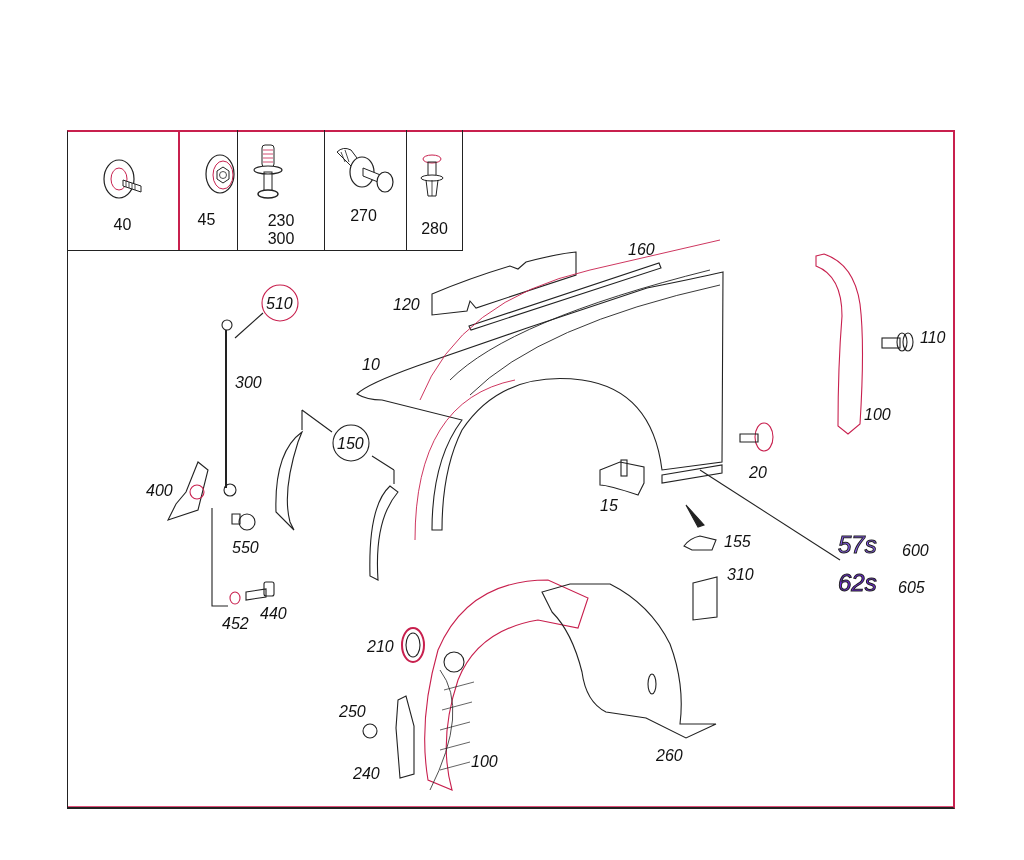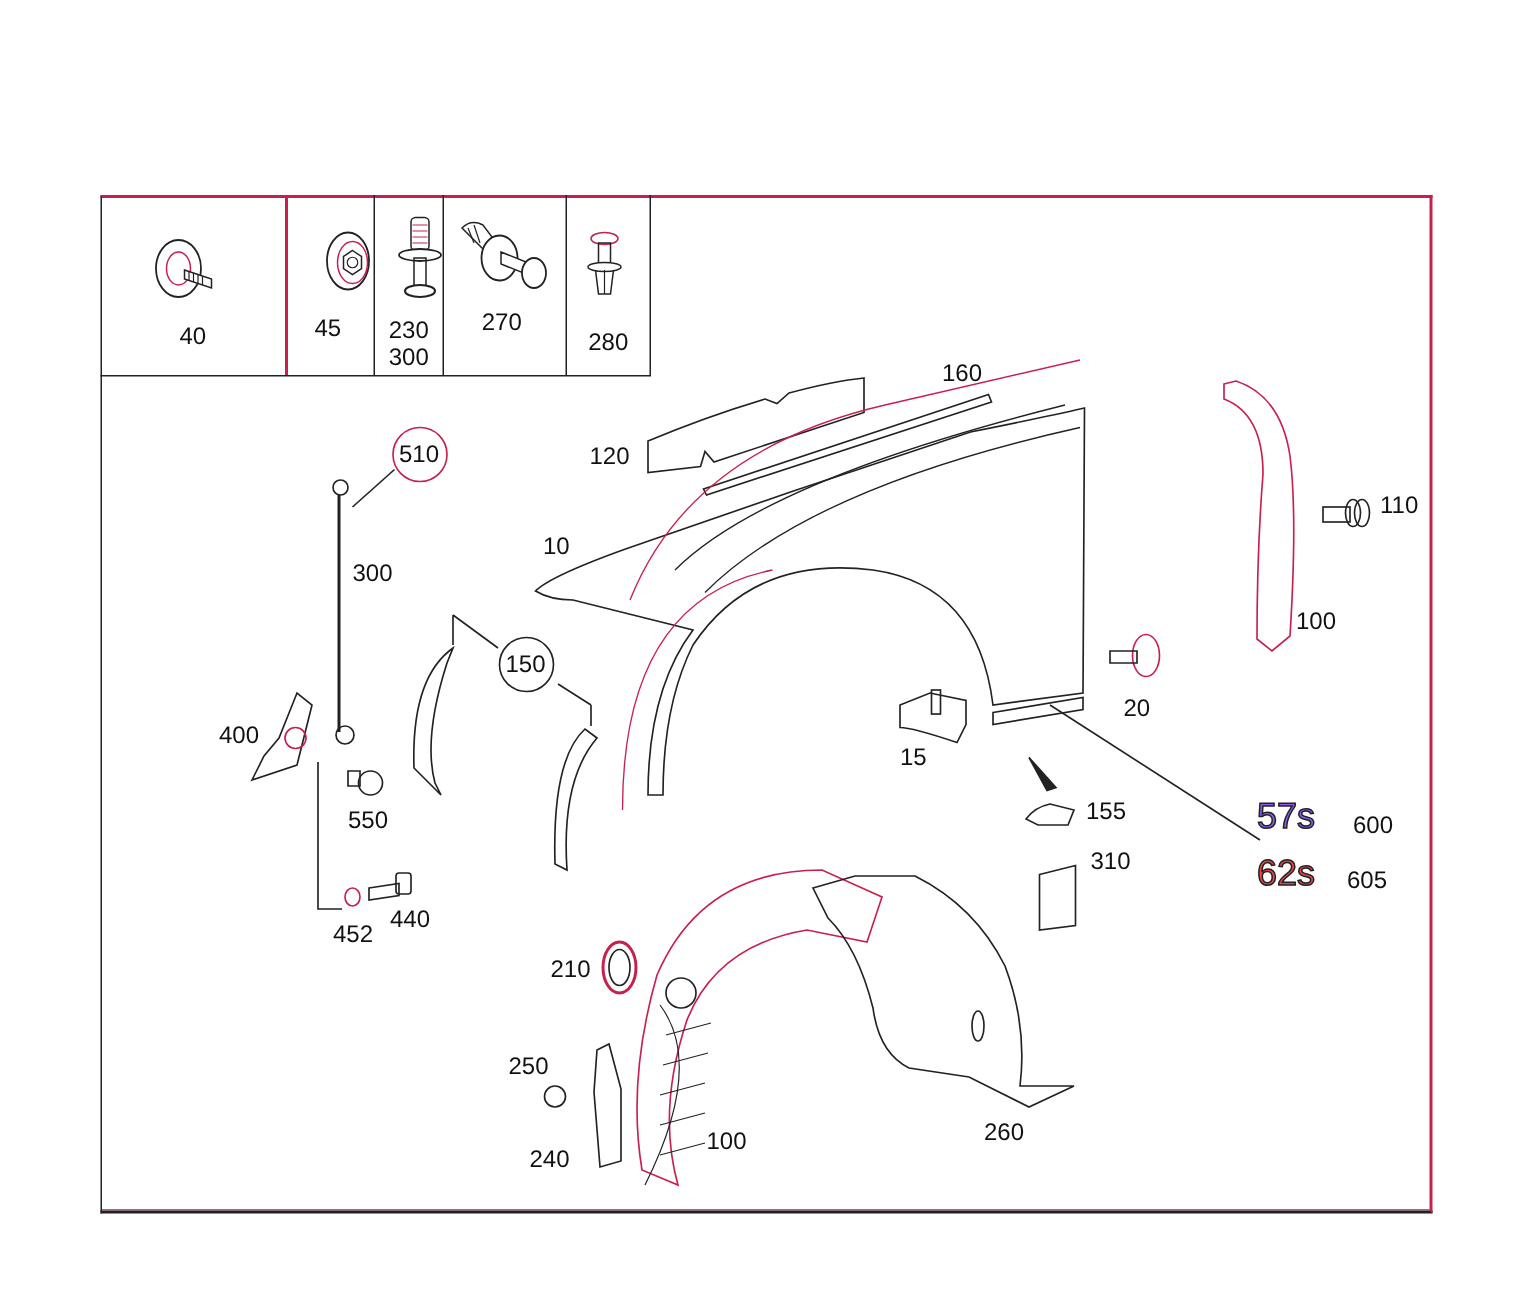--- a/index.html
+++ b/index.html
@@ -2,48 +2,48 @@
 <html><head>
 <meta charset="utf-8">
 <style>
   html,body{margin:0;padding:0;background:#fff;}
   body{width:1024px;height:860px;position:relative;overflow:hidden;font-family:"Liberation Sans",sans-serif;}
   .frame{position:absolute;left:67px;top:130px;width:888px;height:679px;border-top:2px solid #c8204e;border-left:1.5px solid #222;border-right:2px solid #c8204e;border-bottom:2px solid #222;box-shadow:inset 0 -1px 0 #e0507a;box-sizing:border-box;}
   .legend-row{position:absolute;left:67px;top:130px;height:120px;display:flex;border-bottom:1.5px solid #222;}
   .cell{position:relative;height:120px;box-sizing:border-box;border-right:1.5px solid #222;}
   .cell.red{border-right:2px solid #c8204e;}
   .cell .num{position:absolute;left:0;right:0;text-align:center;font-size:16px;color:#111;line-height:19px;}
-  .lbl{position:absolute;font-size:16px;color:#111;line-height:18px;white-space:nowrap;}
+  .lbl{position:absolute;font-size:16px;color:#111;line-height:18px;white-space:nowrap;font-style:italic;}
   svg.diagram{position:absolute;left:0;top:0;}
 </style>
 </head>
 <body>
 
 <div class="frame"></div>
 
 <div class="legend-row">
-  <div class="cell red" style="width:125px">
+  <div class="cell red" style="width:113px">
     <svg width="113" height="120">
       <ellipse cx="52" cy="49" rx="15" ry="19" fill="none" stroke="#222" stroke-width="1.2"></ellipse>
       <ellipse cx="52" cy="49" rx="8" ry="11" fill="none" stroke="#c8204e" stroke-width="1"></ellipse>
       <path d="M56 50 l18 6 l0 6 l-18 -6 z" fill="#fff" stroke="#222" stroke-width="1"></path>
       <path d="M59 51 l0 6 M62 52 l0 6 M65 53 l0 6 M68 54 l0 6" stroke="#222" stroke-width="0.8"></path>
     </svg>
     <div class="num" style="top:85px">40</div>
   </div>
   <div class="cell" style="width:58px">
     <svg width="78" height="120">
       <ellipse cx="40" cy="44" rx="14" ry="19" fill="none" stroke="#222" stroke-width="1.2"></ellipse>
       <ellipse cx="43" cy="45" rx="10" ry="14" fill="none" stroke="#c8204e" stroke-width="1"></ellipse>
       <polygon points="43,37 49,41 49,49 43,53 37,49 37,41" fill="none" stroke="#222" stroke-width="1"></polygon>
       <circle cx="43" cy="45" r="3.5" fill="none" stroke="#222" stroke-width="0.8"></circle>
     </svg>
     <div class="num" style="top:80px;left:-4px">45</div>
   </div>
-  <div class="cell" style="width:46px">
+  <div class="cell" style="width:87px">
     <svg width="69" height="120">
       <rect x="24" y="15" width="12" height="22" rx="3" fill="none" stroke="#222" stroke-width="1"></rect>
       <path d="M25 20 h10 M25 24 h10 M25 28 h10 M25 32 h10" stroke="#c8204e" stroke-width="0.8"></path>
       <ellipse cx="30" cy="40" rx="14" ry="4" fill="#fff" stroke="#222" stroke-width="1.2"></ellipse>
       <rect x="26" y="42" width="8" height="20" fill="none" stroke="#222" stroke-width="1"></rect>
       <ellipse cx="30" cy="64" rx="10" ry="4" fill="#fff" stroke="#222" stroke-width="1.4"></ellipse>
     </svg>
     <div class="num" style="top:81px">230</div>
     <div class="num" style="top:99px">300</div>
   </div>
@@ -151,20 +151,20 @@
 <div class="lbl" style="left:146px;top:482px">400</div>
 <div class="lbl" style="left:337px;top:435px">150</div>
 <div class="lbl" style="left:232px;top:539px">550</div>
 <div class="lbl" style="left:222px;top:615px">452</div>
 <div class="lbl" style="left:260px;top:605px">440</div>
 <div class="lbl" style="left:600px;top:497px">15</div>
 <div class="lbl" style="left:749px;top:464px">20</div>
 <div class="lbl" style="left:724px;top:533px">155</div>
 <div class="lbl" style="left:838px;top:536px;font-size:24px;color:#8b5cf6;-webkit-text-stroke:1px #222">57s</div>
 <div class="lbl" style="left:902px;top:542px">600</div>
-<div class="lbl" style="left:838px;top:574px;font-size:24px;color:#ef4444;-webkit-text-stroke:1px #222">62s</div>
+<div class="lbl" style="left:838px;top:574px;font-size:24px;color:#6d28d9;-webkit-text-stroke:1px #222">62s</div>
 <div class="lbl" style="left:898px;top:579px">605</div>
 <div class="lbl" style="left:727px;top:566px">310</div>
 <div class="lbl" style="left:367px;top:638px">210</div>
 <div class="lbl" style="left:339px;top:703px">250</div>
 <div class="lbl" style="left:353px;top:765px">240</div>
 <div class="lbl" style="left:471px;top:753px">100</div>
 <div class="lbl" style="left:656px;top:747px">260</div>
 
 </body></html>

